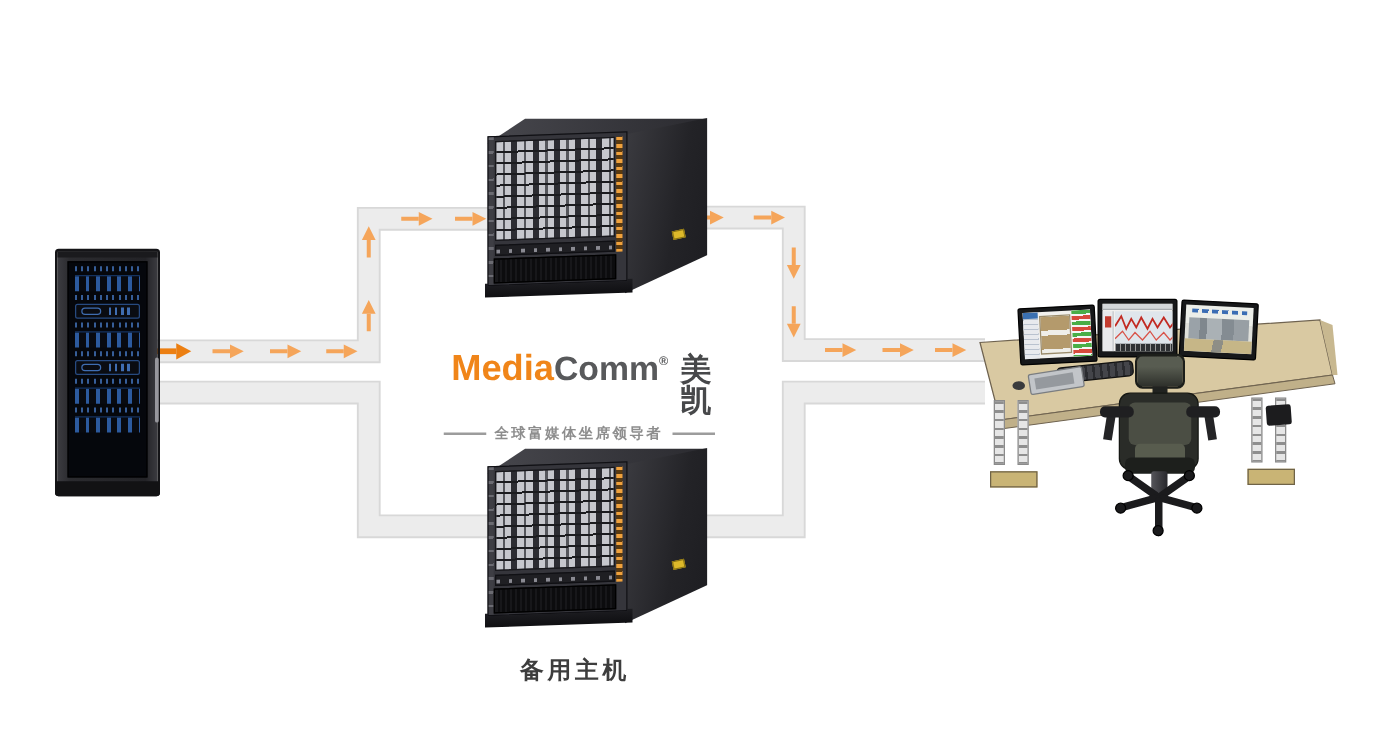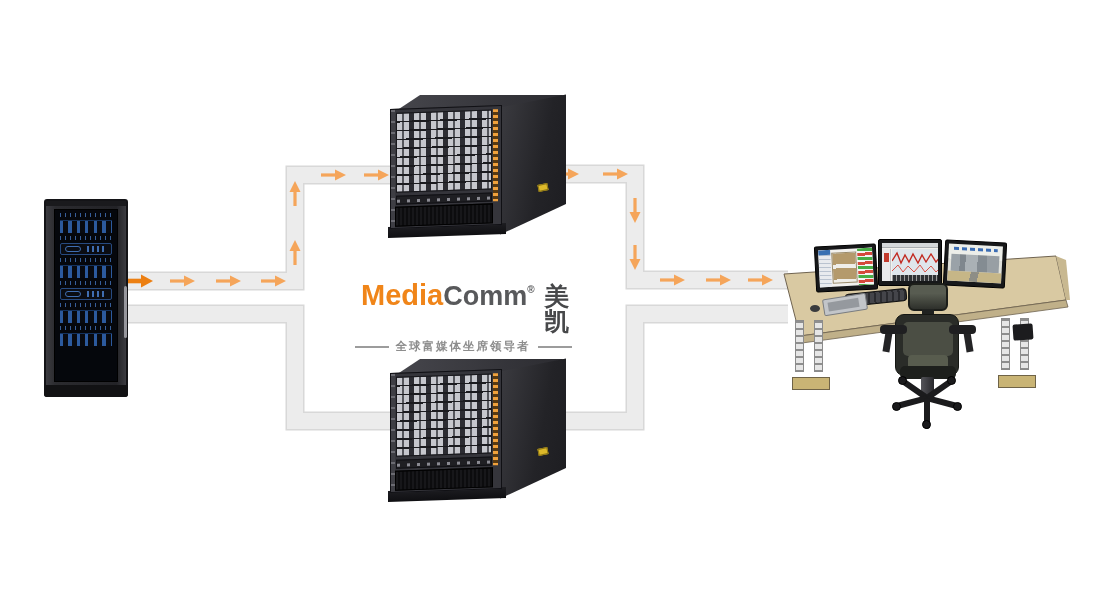--- a/index.html
+++ b/index.html
@@ -191,20 +191,21 @@
       <use href="#arrG" class="arr" transform="translate(567,174)"></use>
       <use href="#arrG" class="arr" transform="translate(616,174)"></use>
       <use href="#arrG" class="arr" transform="translate(635,211) rotate(90)"></use>
       <use href="#arrG" class="arr" transform="translate(635,258) rotate(90)"></use>
       <use href="#arrG" class="arr" transform="translate(673,280)"></use>
       <use href="#arrG" class="arr" transform="translate(719,280)"></use>
       <use href="#arrG" class="arr" transform="translate(761,280)"></use>
     </g>
   </svg>
 
+  <div class="caption backup">备用主机</div>
 
   <div class="logo">
     <div class="logo-row">
       <span class="lg-media">Media</span>
         <span class="lg-comm">Comm</span>
         <span class="lg-reg">®</span>
         <span class="lg-cn">美凯</span>
     </div>
     <div class="tagline-row">
       <span class="tl-line"></span>

